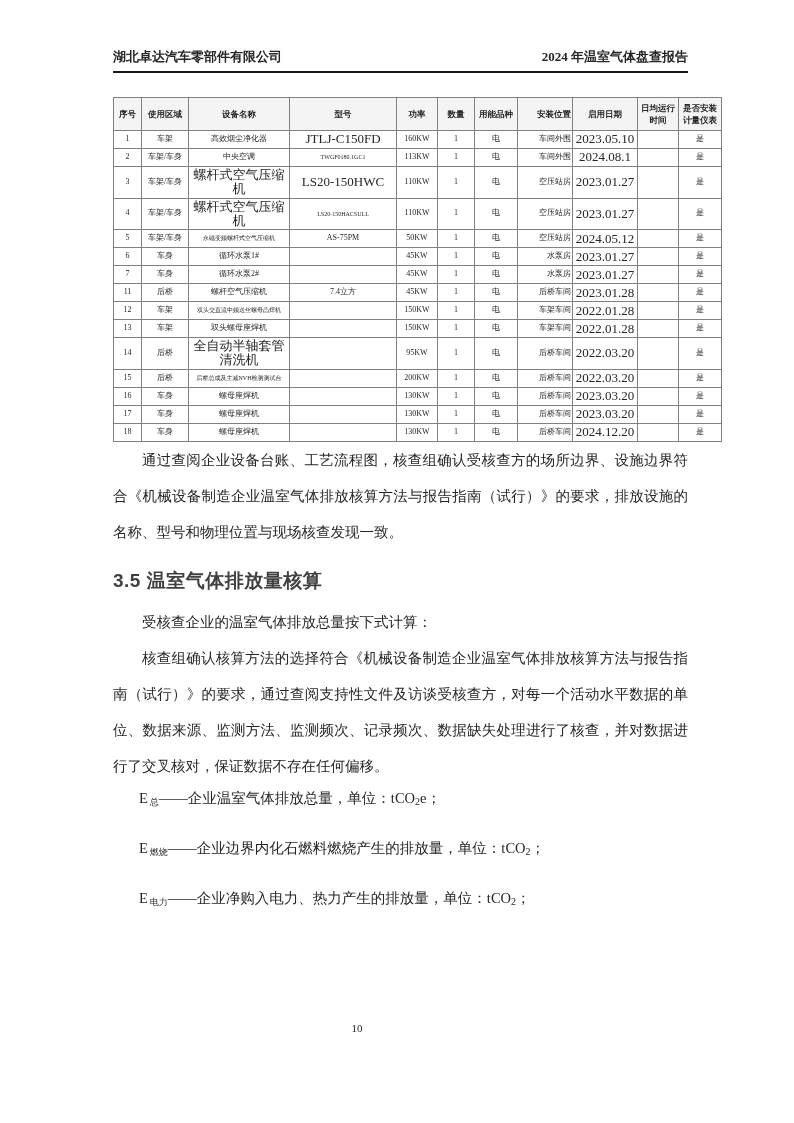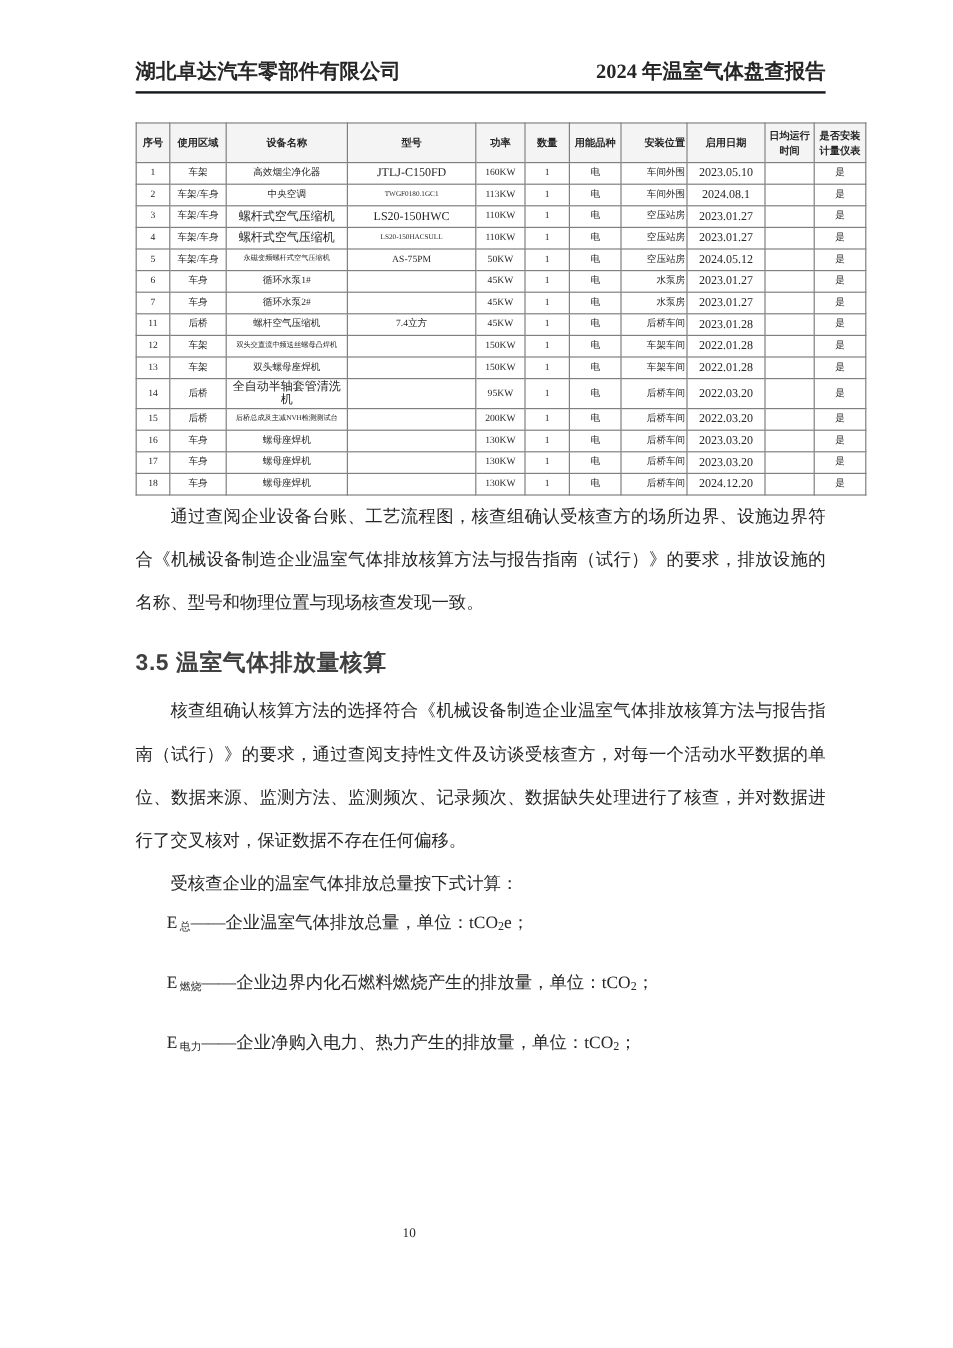--- a/index.html
+++ b/index.html
@@ -5,35 +5,35 @@
   html,body { margin:0; padding:0; background:#ffffff; }
   body {
     width:794px; height:1123px; position:relative; overflow:hidden;
     font-family:"Liberation Serif","DejaVu Serif",serif;
     color:#262626;
   }
   .page { padding:48px 106px 0 113px; }
 
   
   .doc-header { display:flex; justify-content:space-between; align-items:flex-end;
-    font-size:17px; font-weight:bold; padding-bottom:5px; }
+    font-size:13px; font-weight:bold; padding-bottom:5px; }
   .header-rule { border-bottom:2px solid #14171c; height:0; }
 
   
   .table-title { text-align:center; font-size:14.5px; font-weight:bold; margin:22px 0 14px; }
 
   
   table.equip { width:100%; border-collapse:collapse; table-layout:fixed;margin-top:24px; }
   table.equip th, table.equip td {
     border:1px solid #808080; text-align:center; vertical-align:middle;
     padding:1px 1px; overflow:hidden;
   }
   table.equip th { font-size:8.5px; font-weight:bold; background:#f4f4f4; height:30px; line-height:1.45; }
   table.equip td { font-size:8px; height:15px; line-height:1.1; }
-  table.equip td.small { font-size:10px; }
+  table.equip td.small { font-size:13px; }
   table.equip td.tiny  { font-size:6px; }
   table.equip th:nth-child(1),  table.equip td:nth-child(1)  { width:25px; }
   table.equip th:nth-child(2),  table.equip td:nth-child(2)  { width:44px; }
   table.equip th:nth-child(3),  table.equip td:nth-child(3)  { width:98px; }
   table.equip th:nth-child(4),  table.equip td:nth-child(4)  { width:104px; }
   table.equip th:nth-child(5),  table.equip td:nth-child(5)  { width:38px; }
   table.equip th:nth-child(6),  table.equip td:nth-child(6)  { width:34px; }
   table.equip th:nth-child(7),  table.equip td:nth-child(7)  { width:40px; }
   table.equip th:nth-child(8),  table.equip td:nth-child(8)  { width:52px;text-align:right; }
   table.equip th:nth-child(9),  table.equip td:nth-child(9)  { width:62px; }
@@ -52,21 +52,21 @@
     font-size:19px; font-weight:700; color:#404040;
     margin:18px 0 10px; letter-spacing:0.5px;
   }
 
   .formula { text-align:center; font-size:14.5px; margin:14px 0 14px; }
   .sub { font-size:9px; vertical-align:-2px; margin-left:2px; }
   .unit-sub { font-size:10px; vertical-align:-2px; }
 
   .definition { font-size:14.5px; line-height:28px; margin:0 0 18px; padding-left:26px; }
 
-  .doc-footer { position:absolute; top:1022px; left:0; width:682px; text-align:center;
+  .doc-footer { position:absolute; top:1022px; left:16px; width:682px; text-align:center;
     font-size:11px; color:#262626; }
 </style>
 </head>
 <body>
 
 <div class="page">
 
   <header class="doc-header">
     <span>湖北卓达汽车零部件有限公司</span>
     <span>2024 年温室气体盘查报告</span>
@@ -286,23 +286,23 @@
           <td></td>
           <td>是</td>
         </tr>
       </tbody>
   </table>
 
   <p class="body-par par-first">通过查阅企业设备台账、工艺流程图，核查组确认受核查方的场所边界、设施边界符合《机械设备制造企业温室气体排放核算方法与报告指南（试行）》的要求，排放设施的名称、型号和物理位置与现场核查发现一致。</p>
 
   <h2 class="section-heading">3.5 温室气体排放量核算</h2>
 
+  <p class="body-par">受核查企业的温室气体排放总量按下式计算：</p>
+
   <p class="body-par">核查组确认核算方法的选择符合《机械设备制造企业温室气体排放核算方法与报告指南（试行）》的要求，通过查阅支持性文件及访谈受核查方，对每一个活动水平数据的单位、数据来源、监测方法、监测频次、记录频次、数据缺失处理进行了核查，并对数据进行了交叉核对，保证数据不存在任何偏移。</p>
-
-  <p class="body-par">受核查企业的温室气体排放总量按下式计算：</p>
 
 
   <div id="definitions">
       <div class="definition"><span>E</span><span class="sub">总</span><span>——企业温室气体排放总量，单位：</span><span>tCO</span><span class="unit-sub">2</span><span>e；</span></div>
       <div class="definition"><span>E</span><span class="sub">燃烧</span><span>——企业边界内化石燃料燃烧产生的排放量，单位：</span><span>tCO</span><span class="unit-sub">2</span><span>；</span></div>
       <div class="definition"><span>E</span><span class="sub">电力</span><span>——企业净购入电力、热力产生的排放量，单位：</span><span>tCO</span><span class="unit-sub">2</span><span>；</span></div>
     </div>
 
   <footer class="doc-footer">
     <span>10</span>

